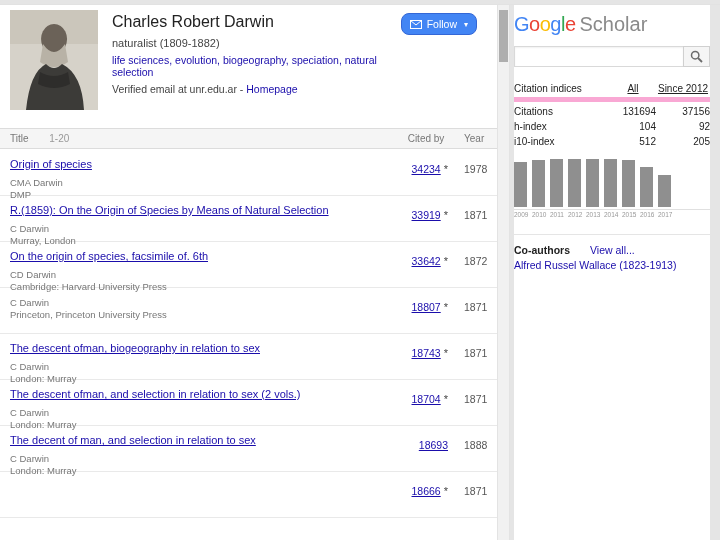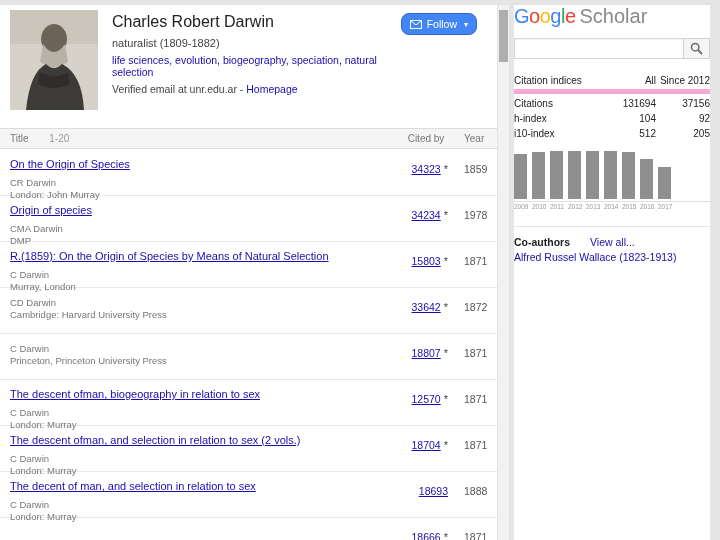--- a/index.html
+++ b/index.html
@@ -43,32 +43,32 @@
   .rc .star { color:#444; margin-left:3px; font-size:11px; }
   .ry { position:absolute; left:464px; top:13px; font-size:10.5px; color:#555; }
 
   
   .scrollbar { position:absolute; left:497px; top:5px; width:13px; height:535px; background:#f1f1f1;
     border-left:1px solid #e3e3e3; border-right:1px solid #e3e3e3; }
   .thumb { position:absolute; left:1px; top:5px; width:9px; height:52px; background:#aeaeae; }
 
   
   .sidebar { position:absolute; left:514px; top:5px; width:196px; height:535px; background:#fff; }
-  .logo { font-size:20px; letter-spacing:-0.5px; }
+  .logo { margin-top:8px; font-size:20px; letter-spacing:-0.5px; }
   .logo .scholar { color:#8a8a8a; margin-left:4px; letter-spacing:0; }
   .searchrow { margin-top:10px; display:flex; }
   .searchrow input { flex:1; height:21px; border:1px solid #d9d9d9; border-right:none; padding:0 4px;
     font-size:11px; outline:none; box-shadow:inset 0 1px 2px rgba(0,0,0,0.06); }
   .search-btn { width:27px; height:21px; background:#f5f5f5; border:1px solid #d0d0d0; cursor:pointer;
     display:flex; align-items:center; justify-content:center; }
 
   .ci { margin-top:16px; font-size:10px; color:#222; }
   .ci-head { display:grid; grid-template-columns:1fr 46px 54px; padding-bottom:3px; border-bottom:5px solid #f9a8d4; }
   .ci-head .t { color:#222; }
-  .ci-head .c { text-align:right; color:#222; }
+  .ci-head .c { text-align:center; color:#222;text-decoration:underline; }
   .ci-row { display:grid; grid-template-columns:1fr 46px 54px; padding-top:4px; }
   .ci-row .l { color:#222; }
   .ci-row .n { text-align:right; color:#222; }
 
   .chart { margin-top:12px; }
   .bars { display:flex; align-items:flex-end; gap:5px; height:48px; }
   .bar-col { width:13px; display:flex; flex-direction:column; justify-content:flex-end; height:100%; }
   .bar { width:13px; background:#8f8f8f; }
   .labels { display:flex; gap:5px; margin-top:2px; border-top:1px solid #e0e0e0; padding-top:1px; }
   .bar-label { width:13px; font-size:6.5px; color:#999; text-align:center; overflow:visible; white-space:nowrap; }
@@ -118,26 +118,25 @@
     </button>
 
     <div class="thead">
       <span class="tl">Title</span>
       <span class="rng">1-20</span>
       <span class="cb">Cited by</span>
       <span class="yr">Year</span>
     </div>
 
     <div class="rows" id="rows">
-        <div class="row"><a class="rt">On the Origin of Species</a><div class="ra">CR Darwin</div><div class="rv">London: John Murray</div><div class="rc"><a>34323</a><span class="star">*</span></div><div class="ry">1859</div></div>
         <div class="row"><a class="rt">Origin of species</a><div class="ra">CMA Darwin</div><div class="rv">DMP</div><div class="rc"><a>34234</a><span class="star">*</span></div><div class="ry">1978</div></div>
-        <div class="row"><a class="rt">R.(1859): On the Origin of Species by Means of Natural Selection</a><div class="ra">C Darwin</div><div class="rv">Murray, London</div><div class="rc"><a>15803</a><span class="star">*</span></div><div class="ry">1871</div></div>
-        <div class="row"><div class="ra">CD Darwin</div><div class="rv">Cambridge: Harvard University Press</div><div class="rc"><a>33642</a><span class="star">*</span></div><div class="ry">1872</div></div>
+        <div class="row"><a class="rt">R.(1859): On the Origin of Species by Means of Natural Selection</a><div class="ra">C Darwin</div><div class="rv">Murray, London</div><div class="rc"><a>33919</a><span class="star">*</span></div><div class="ry">1871</div></div>
+        <div class="row"><a class="rt">On the origin of species, facsimile of. 6th</a><div class="ra">CD Darwin</div><div class="rv">Cambridge: Harvard University Press</div><div class="rc"><a>33642</a><span class="star">*</span></div><div class="ry">1872</div></div>
         <div class="row"><div class="ra">C Darwin</div><div class="rv">Princeton, Princeton University Press</div><div class="rc"><a>18807</a><span class="star">*</span></div><div class="ry">1871</div></div>
-        <div class="row"><a class="rt">The descent ofman, biogeography in relation to sex</a><div class="ra">C Darwin</div><div class="rv">London: Murray</div><div class="rc"><a>12570</a><span class="star">*</span></div><div class="ry">1871</div></div>
+        <div class="row"><a class="rt">The descent ofman, biogeography in relation to sex</a><div class="ra">C Darwin</div><div class="rv">London: Murray</div><div class="rc"><a>18743</a><span class="star">*</span></div><div class="ry">1871</div></div>
         <div class="row"><a class="rt">The descent ofman, and selection in relation to sex (2 vols.)</a><div class="ra">C Darwin</div><div class="rv">London: Murray</div><div class="rc"><a>18704</a><span class="star">*</span></div><div class="ry">1871</div></div>
         <div class="row"><a class="rt">The decent of man, and selection in relation to sex</a><div class="ra">C Darwin</div><div class="rv">London: Murray</div><div class="rc"><a>18693</a></div><div class="ry">1888</div></div>
         <div class="row"><div class="rc"><a>18666</a><span class="star">*</span></div><div class="ry">1871</div></div>
       </div>
   </div>
 
   <div class="scrollbar">
     <div class="thumb"></div>
   </div>
 

